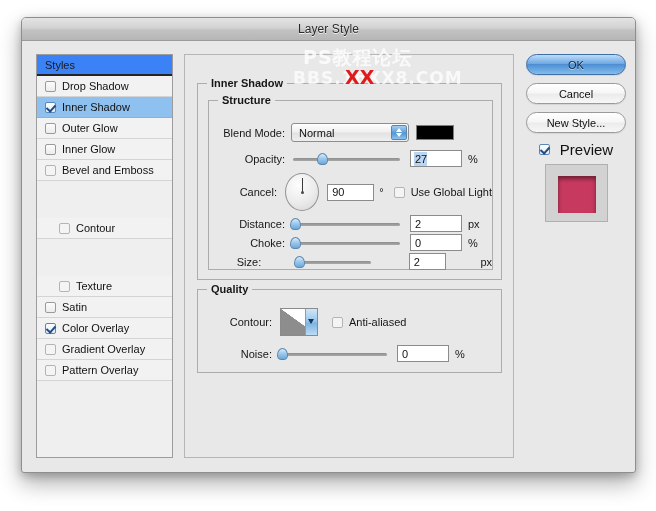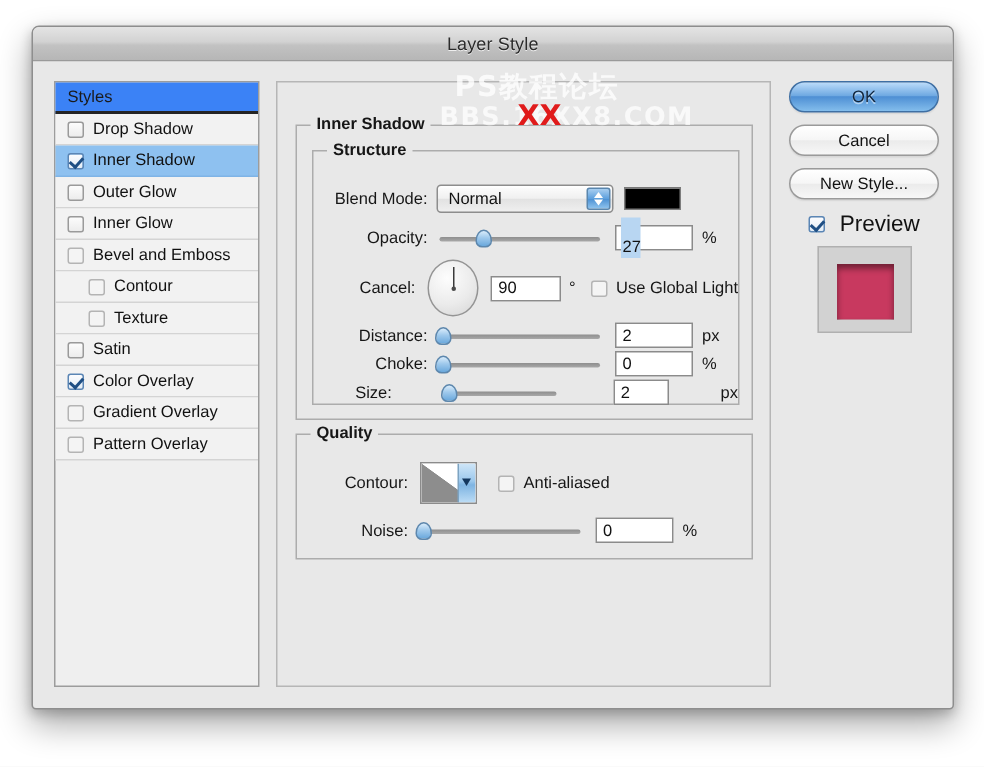--- a/index.html
+++ b/index.html
@@ -63,21 +63,21 @@
   }
   .style-row {
     height: 21px;
     display: flex; align-items: center;
     padding-left: 8px;
     font-size: 11px; color: #111;
     border-bottom: 1px solid #d4d4d4;
     background: #f2f2f2;
     box-sizing: border-box;
   }
-  .style-row.indent { padding-left: 22px; }
+  .style-row.indent { padding-left: 22px; margin-top: 37px; }
   .style-row.sel {
     background: #8ec1f0;
     border-bottom: 1px solid #7fb4e6;
   }
   .style-row .lbl { margin-left: 6px; }
 
   
   .cb {
     width: 11px; height: 11px;
     border: 1px solid #9a9a9a;
@@ -189,21 +189,21 @@
     width: 52px; height: 17px;
     border: 1px solid #8b8b8b;
     background: #fff;
     box-sizing: border-box;
     display: flex; align-items: center;
     padding-left: 4px;
     font-size: 11px; color: #111;
   }
   .nfield .hl {
     background: #b8d6f2;
-    padding: 14px 0 1px 1px;
+    padding: 1px 0 1px 1px;
     margin-left: -1px;
   }
   .unit { font-size: 11px; color: #161616; margin-left: 6px; }
 
   
   .dial {
     width: 38px; height: 38px; border-radius: 50%;
     background: radial-gradient(circle at 38% 32%, #fdfdfd 0%, #ebebeb 55%, #d4d4d4 100%);
     border: 1px solid #949494;
     box-sizing: border-box;

